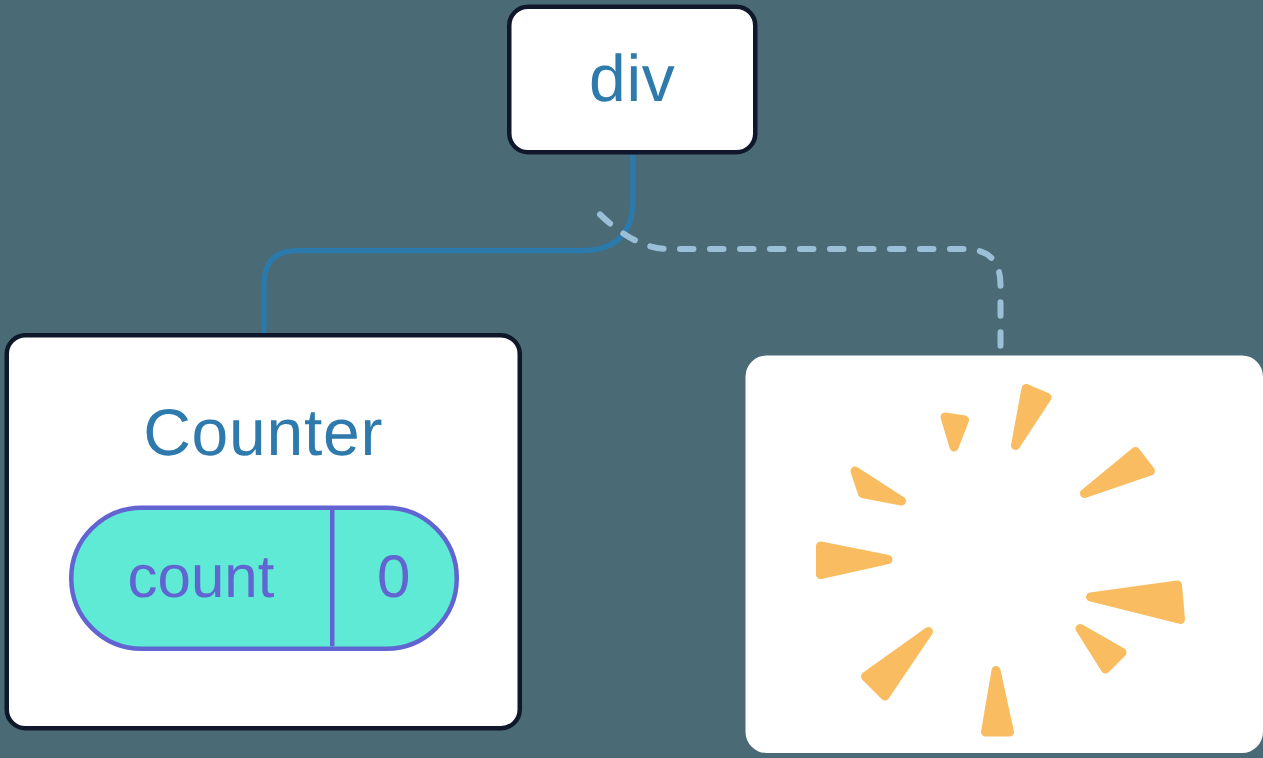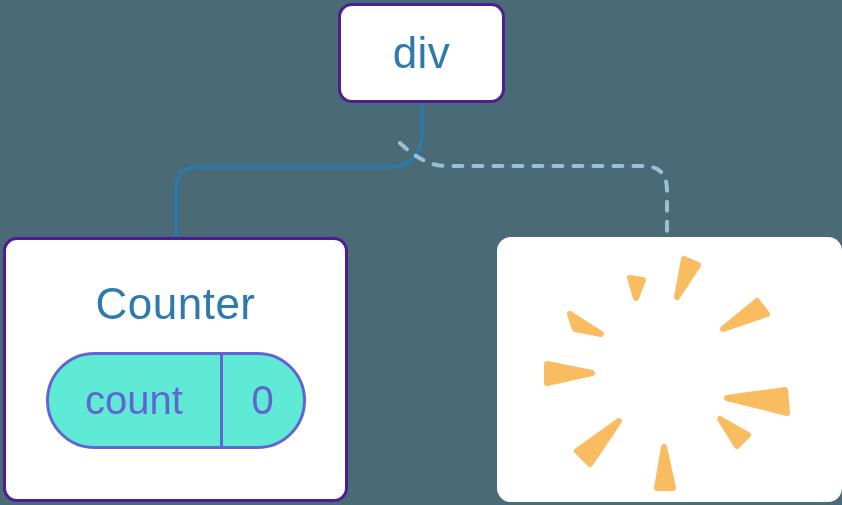--- a/index.html
+++ b/index.html
@@ -19,33 +19,33 @@
     left: 0; top: 0;
     width: 842px; height: 505px;
     pointer-events: none;
   }
   .node {
     position: absolute;
     background: #ffffff;
     border-radius: 14px;
     box-sizing: border-box;
   }
-  .node.bordered { border: 3px solid #4c1d95; }
+  .node.bordered { border: 3px solid #0f172a; }
   .root-node {
     left: 338px; top: 3px;
     width: 167px; height: 100px;
     display: flex; align-items: center; justify-content: center;
   }
   .root-node .node-label {
     color: #2e7aad;
     font-size: 44px;
     letter-spacing: 0.5px;
   }
   .counter-node {
-    left: 3px; top: 237px;
+    left: 3px; top: 222px;
     width: 345px; height: 265px;
     display: flex; flex-direction: column; align-items: center;
   }
   .counter-title {
     margin-top: 42px;
     color: #2e7aad;
     font-size: 44px;
     letter-spacing: 0.5px;
     line-height: 1;
   }

